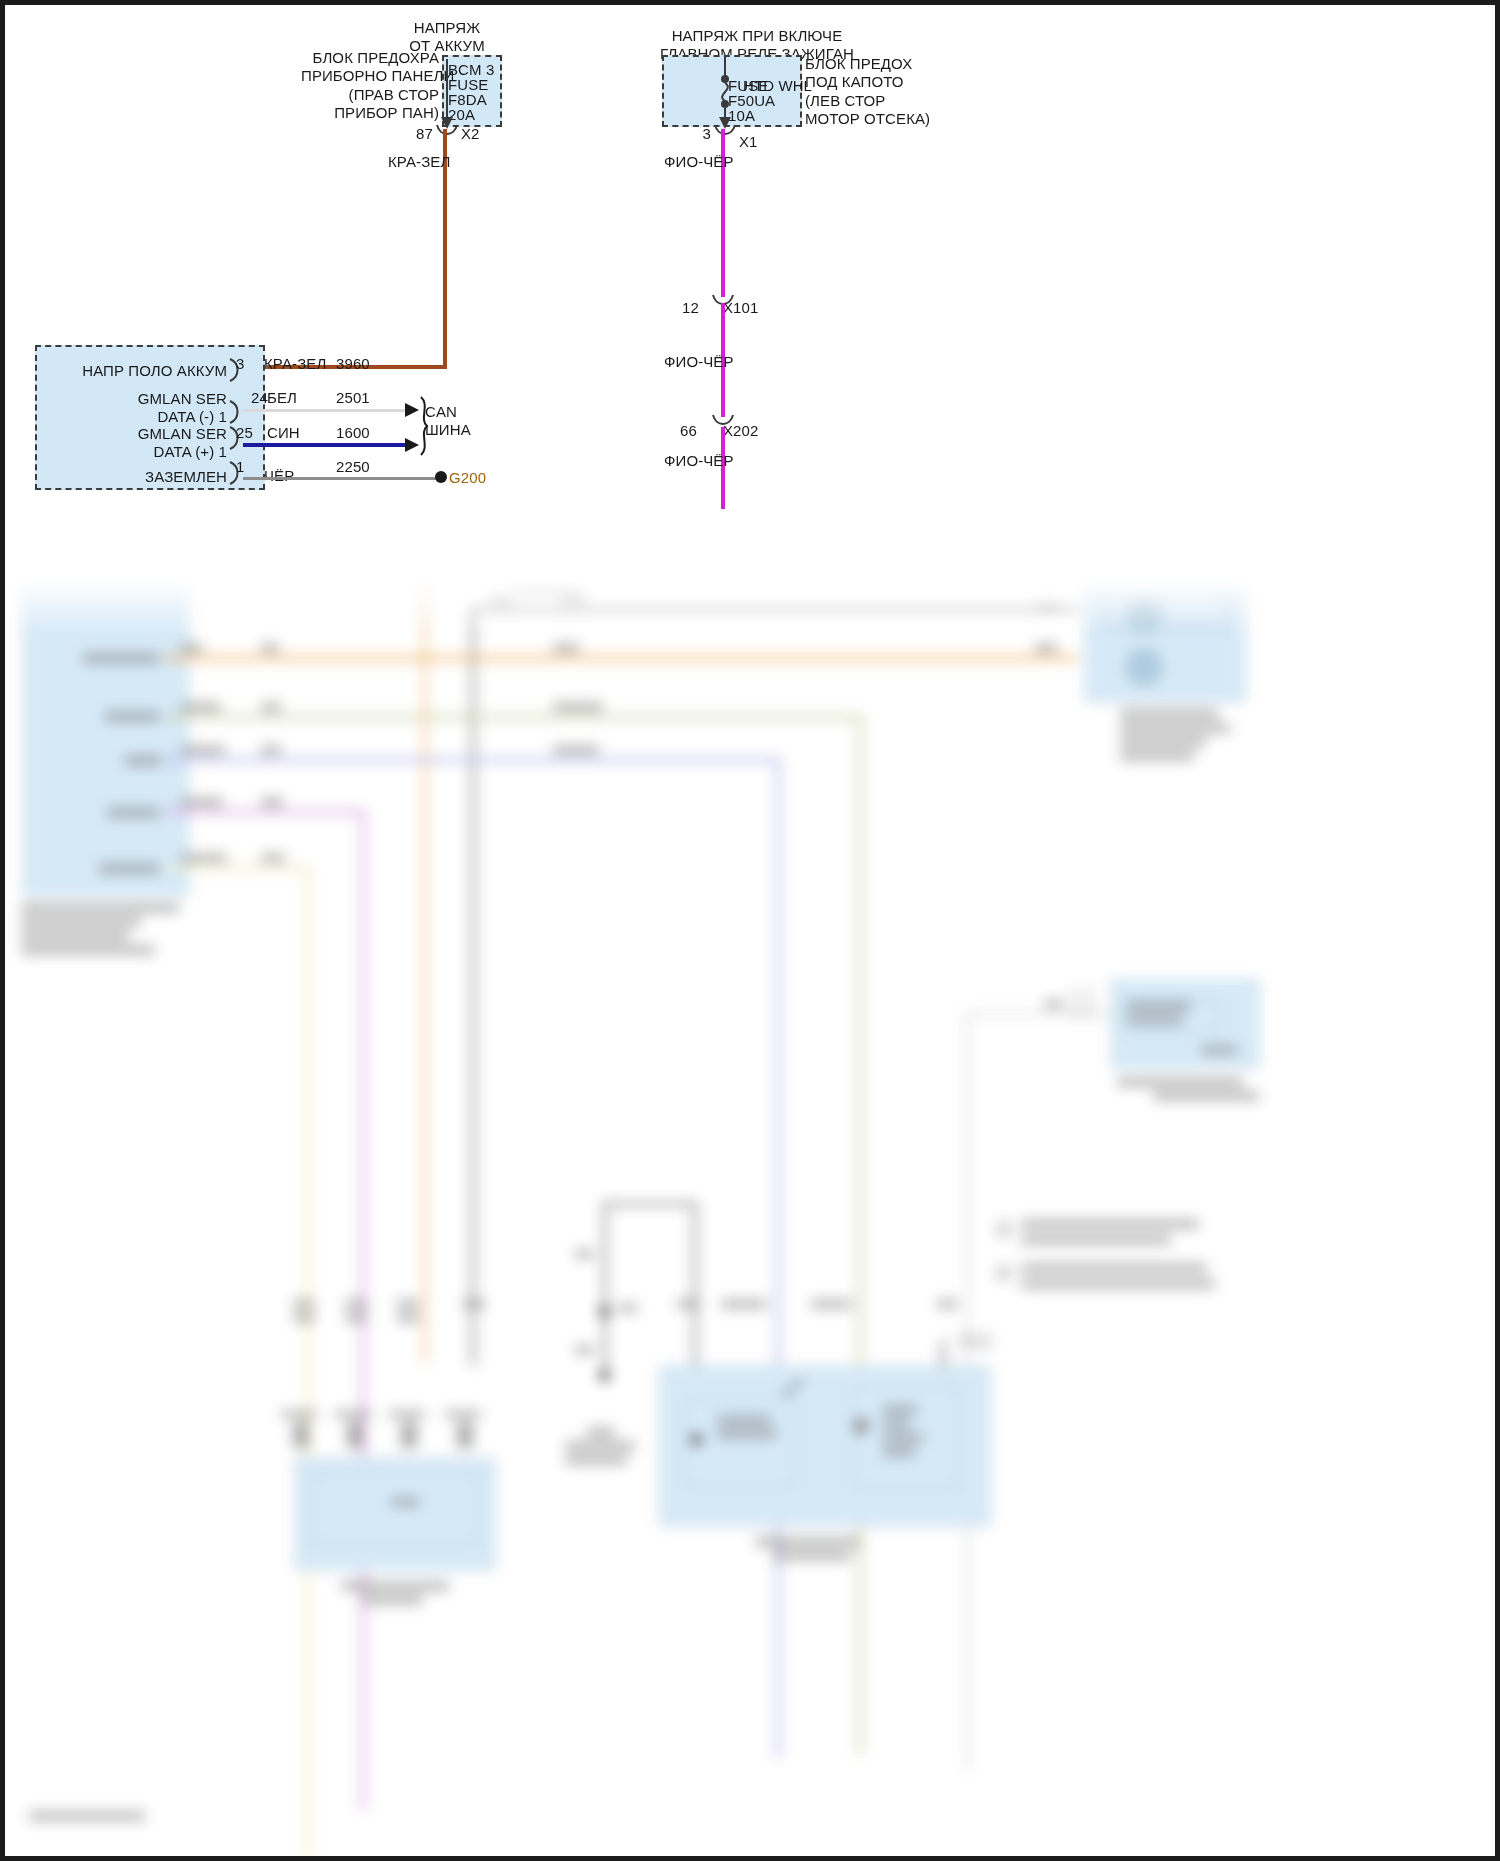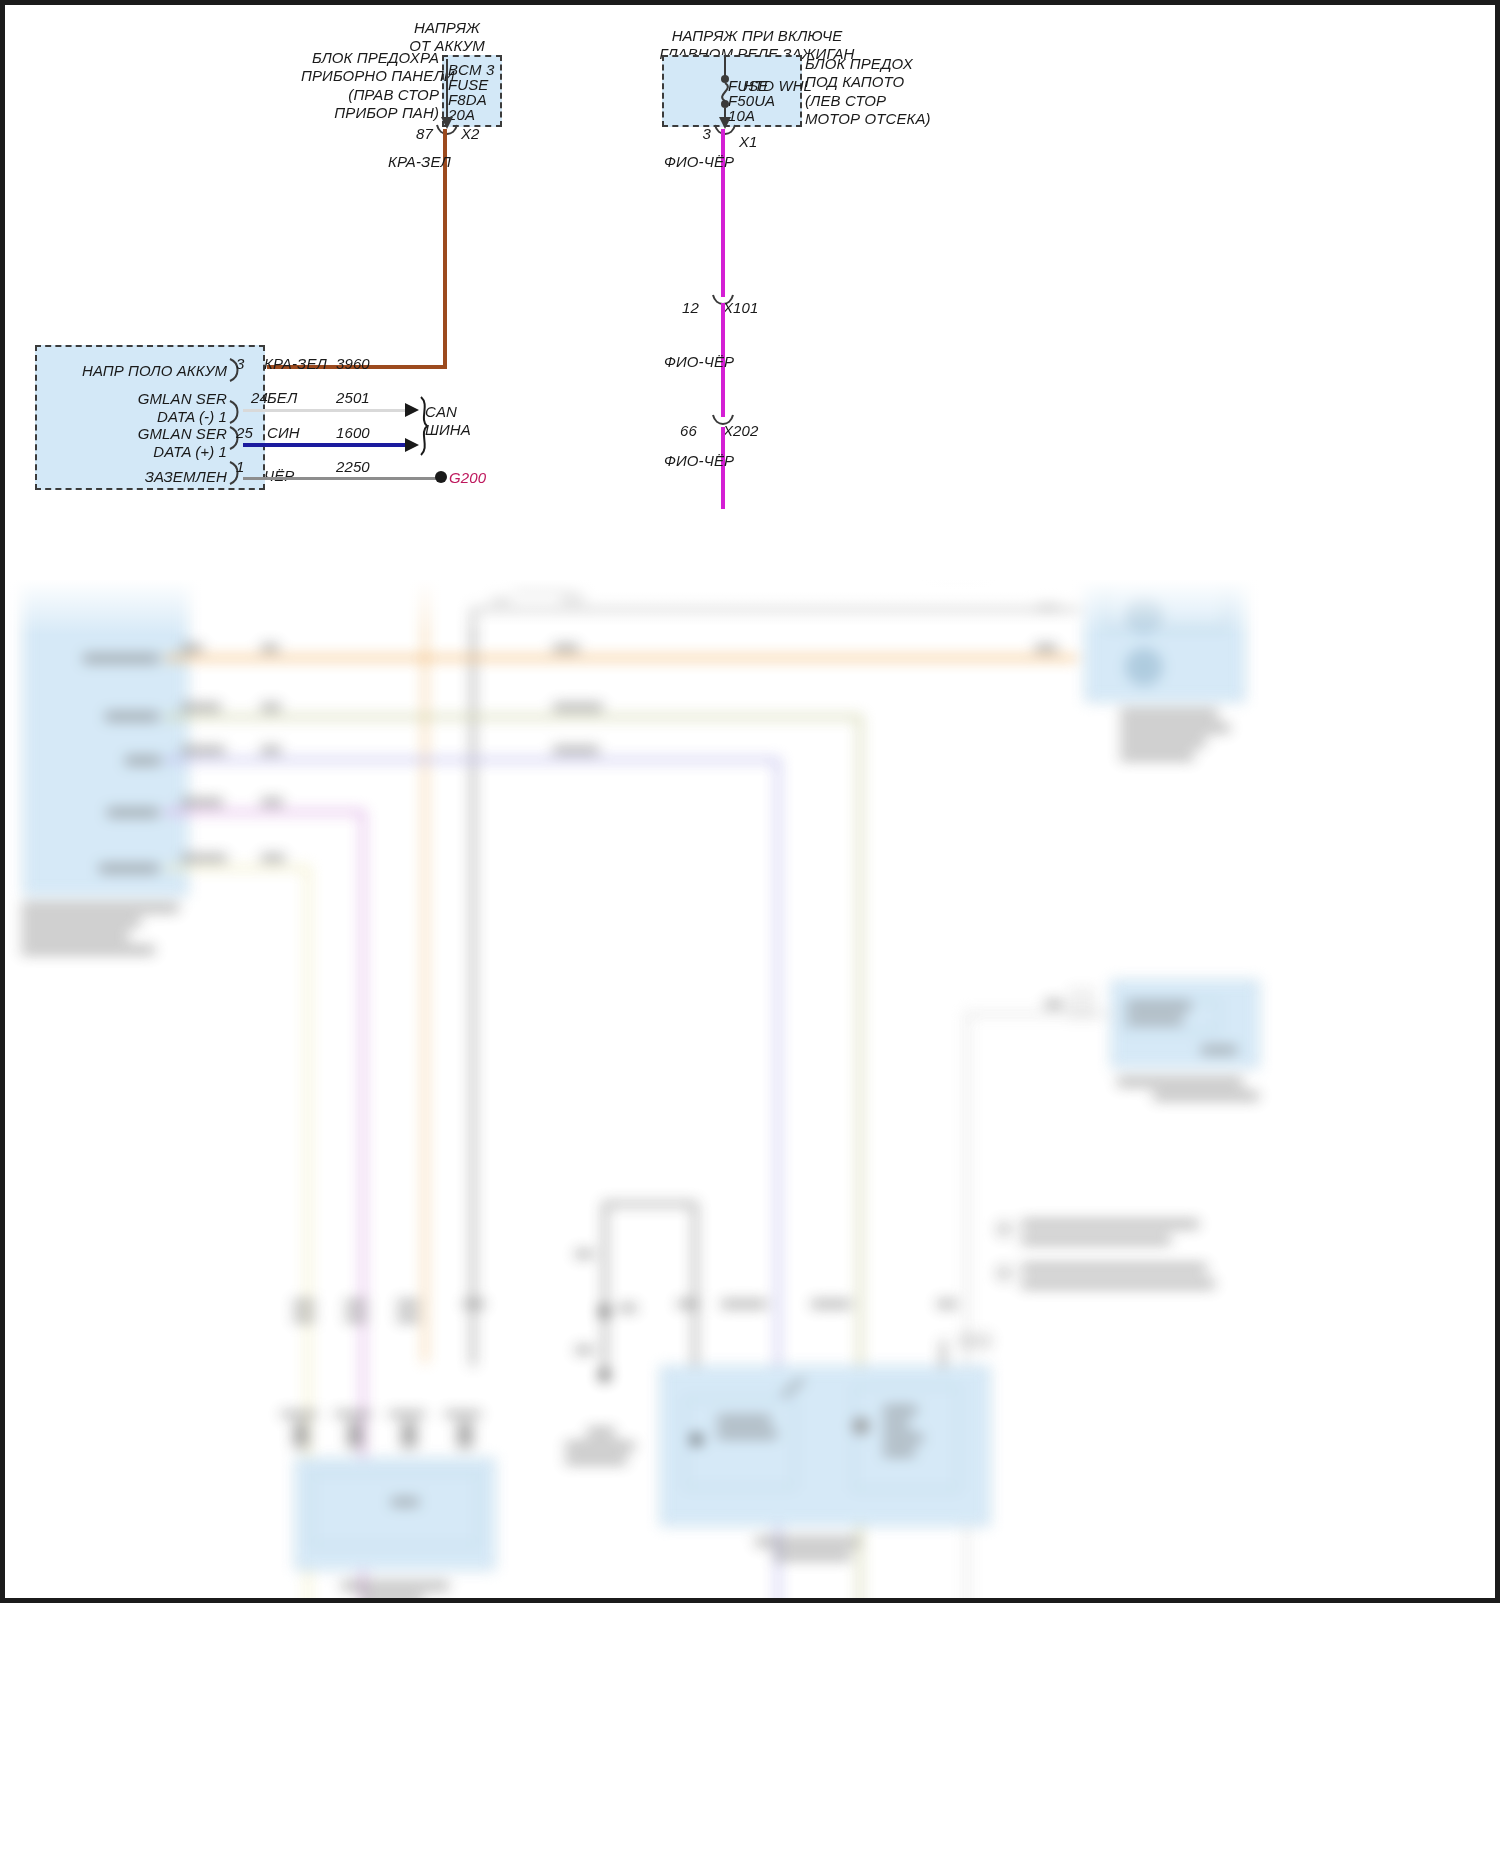--- a/index.html
+++ b/index.html
@@ -5,25 +5,24 @@
 <style>
   * { box-sizing: border-box; }
   html, body {
     margin: 0; padding: 0;
     background: #ffffff;
     font-family: "Liberation Sans", sans-serif;
   }
   #page {
     position: relative;
     width: 1500px;
-    height: 1603px;
+    height: 1861px;
     background: #ffffff;
     border: 5px solid #1b1b1b;
     overflow: hidden;
-    font-style: italic;
   }
 
   
   .abs { position: absolute; }
   .lbl {
     position: absolute;
     font-size: 15px;
     color: #1a1a1a;
     line-height: 1.22;
     white-space: pre;
@@ -363,17 +362,17 @@
 
     <div class="lbl r" style="left:60px; top:463px; width:162px; text-align:right;">ЗАЗЕМЛЕН</div>
     <svg class="abs" style="left:222px; top:455px;" width="16" height="26" viewBox="0 0 16 26">
       <path d="M3 2 C 13 6, 13 20, 3 24" fill="none" stroke="#3a3a3a" stroke-width="2"></path>
     </svg>
     <div class="lbl" style="left:231px; top:453px;">1</div>
     <div class="lbl" style="left:259px; top:453px;margin-top:9px;">ЧЁР</div>
     <div class="lbl" style="left:331px; top:453px;">2250</div>
     <div class="wire" style="left:238px; top:472px; width:198px; height:3px; background:#8d8d8d;"></div>
     <div style="position:absolute; left:430px; top:466px; width:12px; height:12px; border-radius:50%; background:#1a1a1a;"></div>
-    <div class="lbl" style="left:444px; top:464px; color:#be185d;text-align:right;">G200</div>
+    <div class="lbl" style="left:444px; top:464px; color:#a16207;text-align:right;">G200</div>
 
   </div>
 
 </div>
 
 </body></html>

